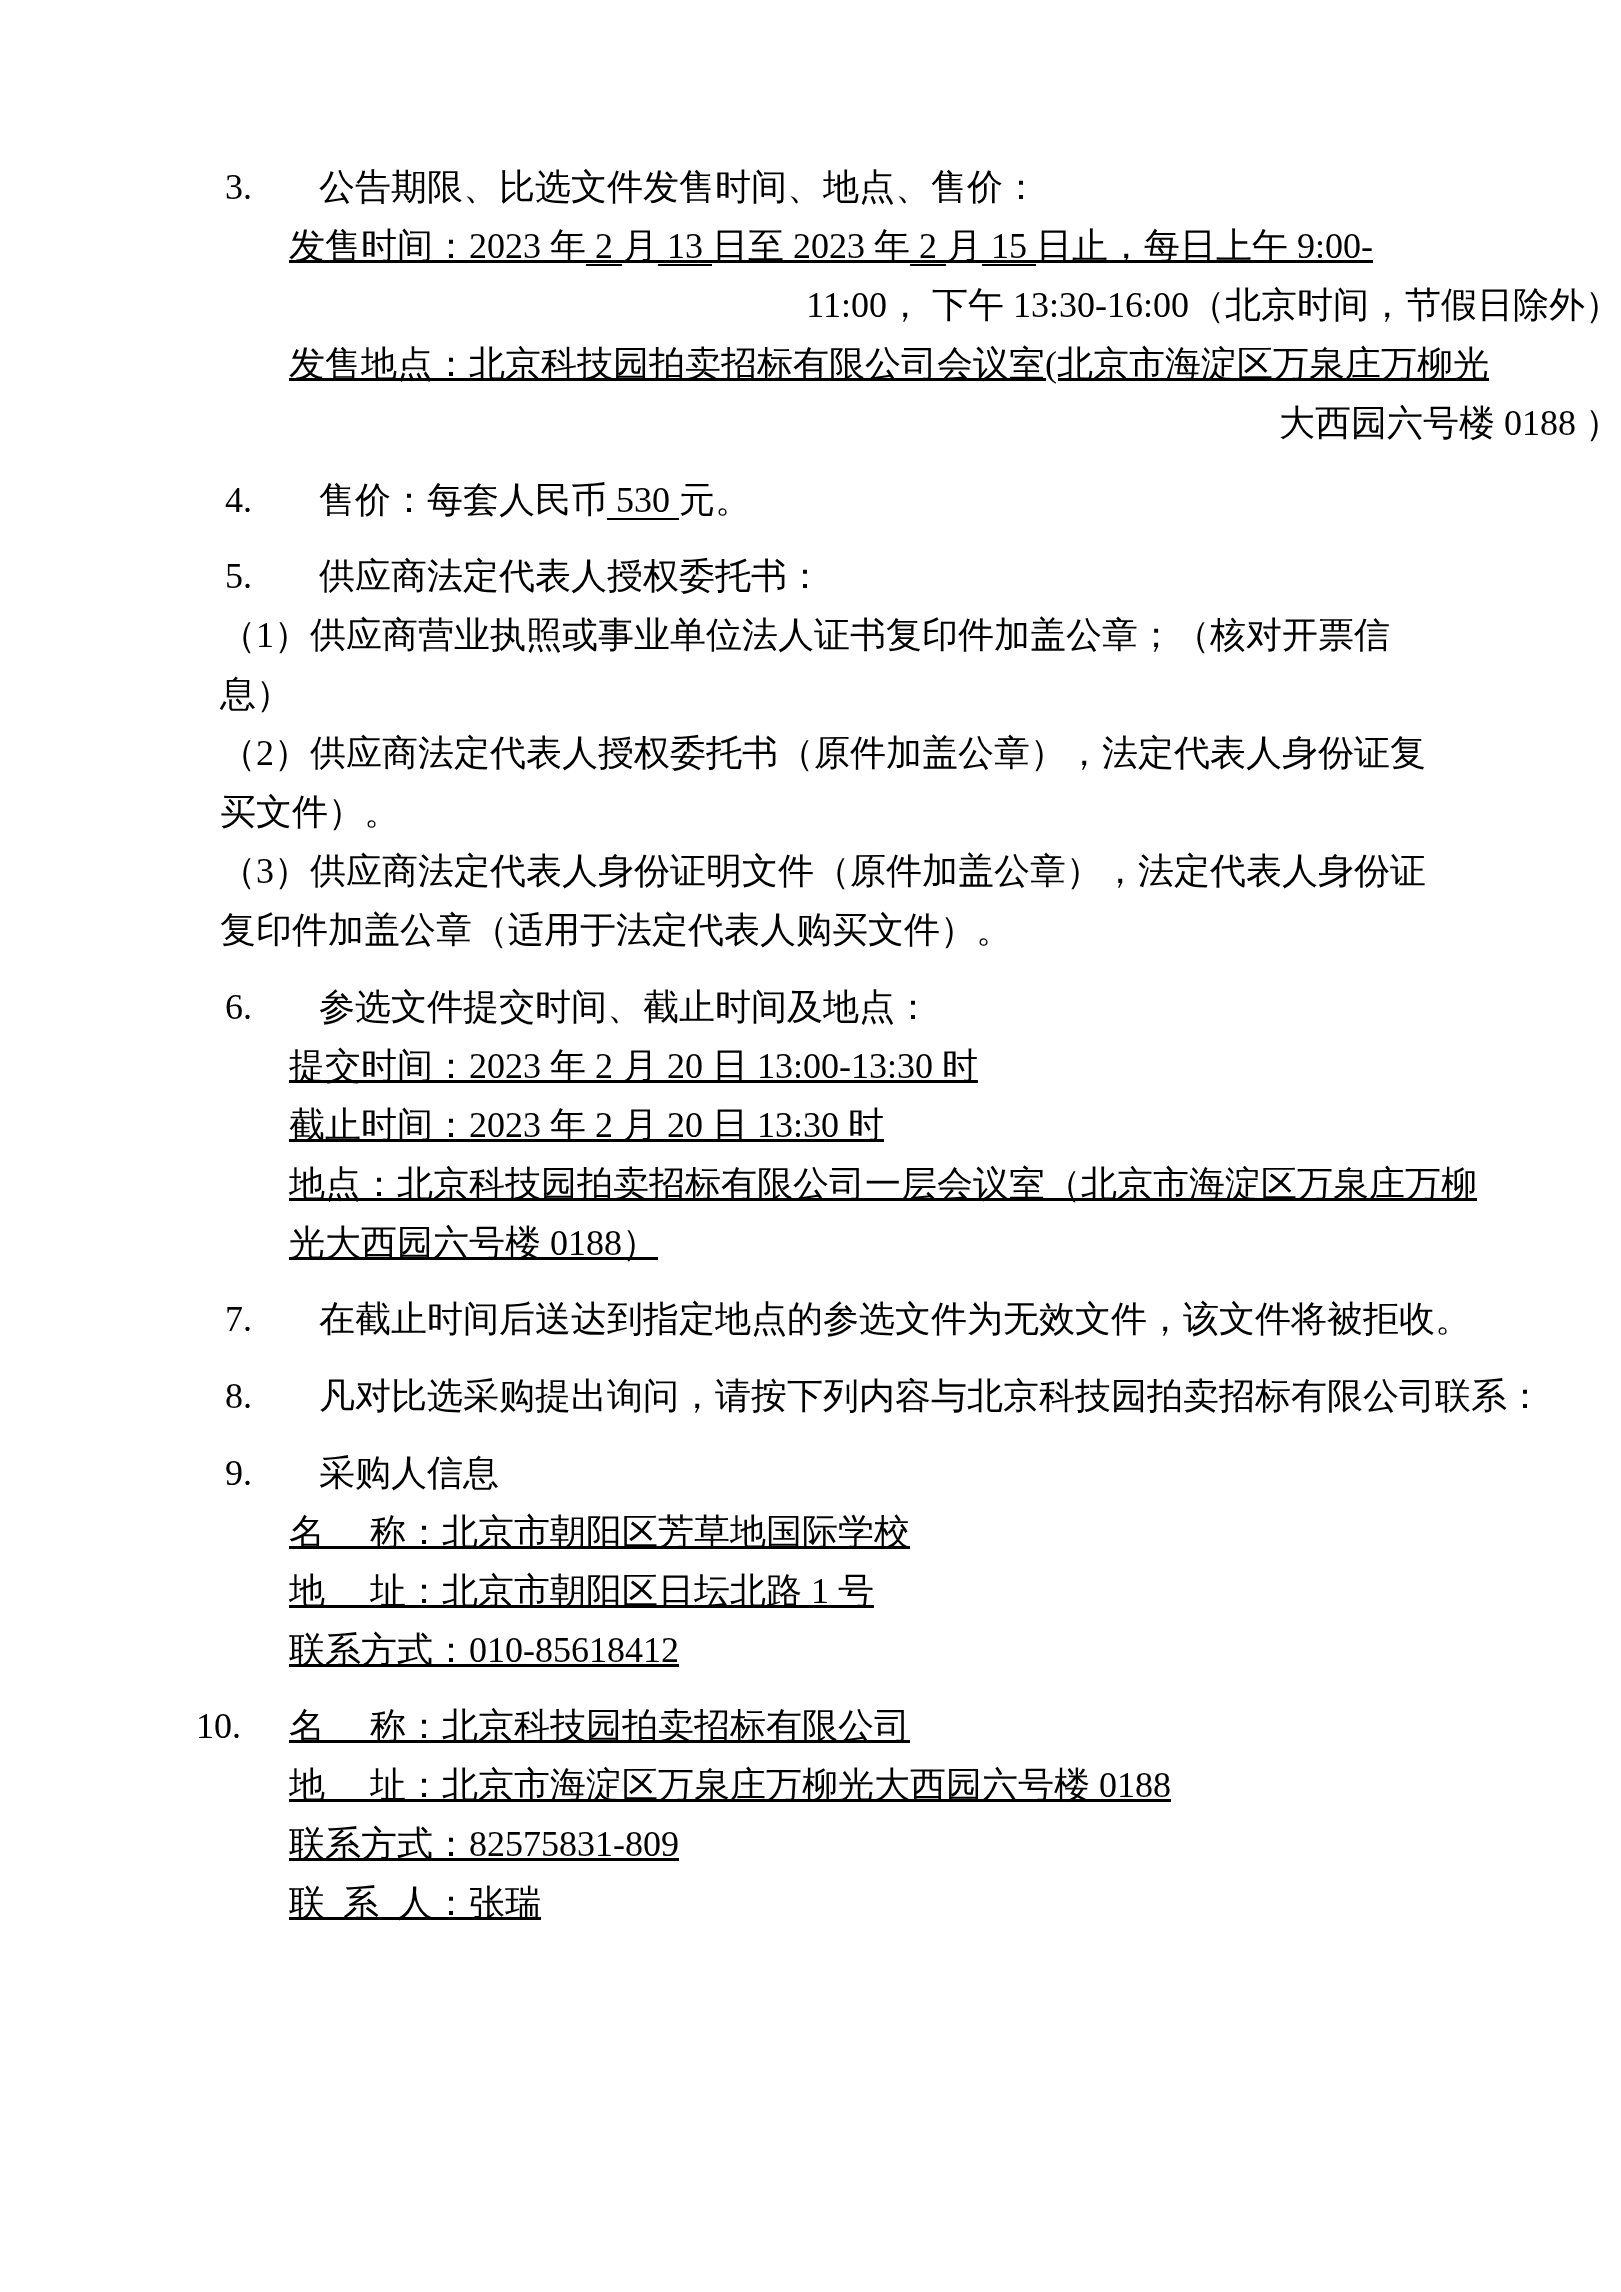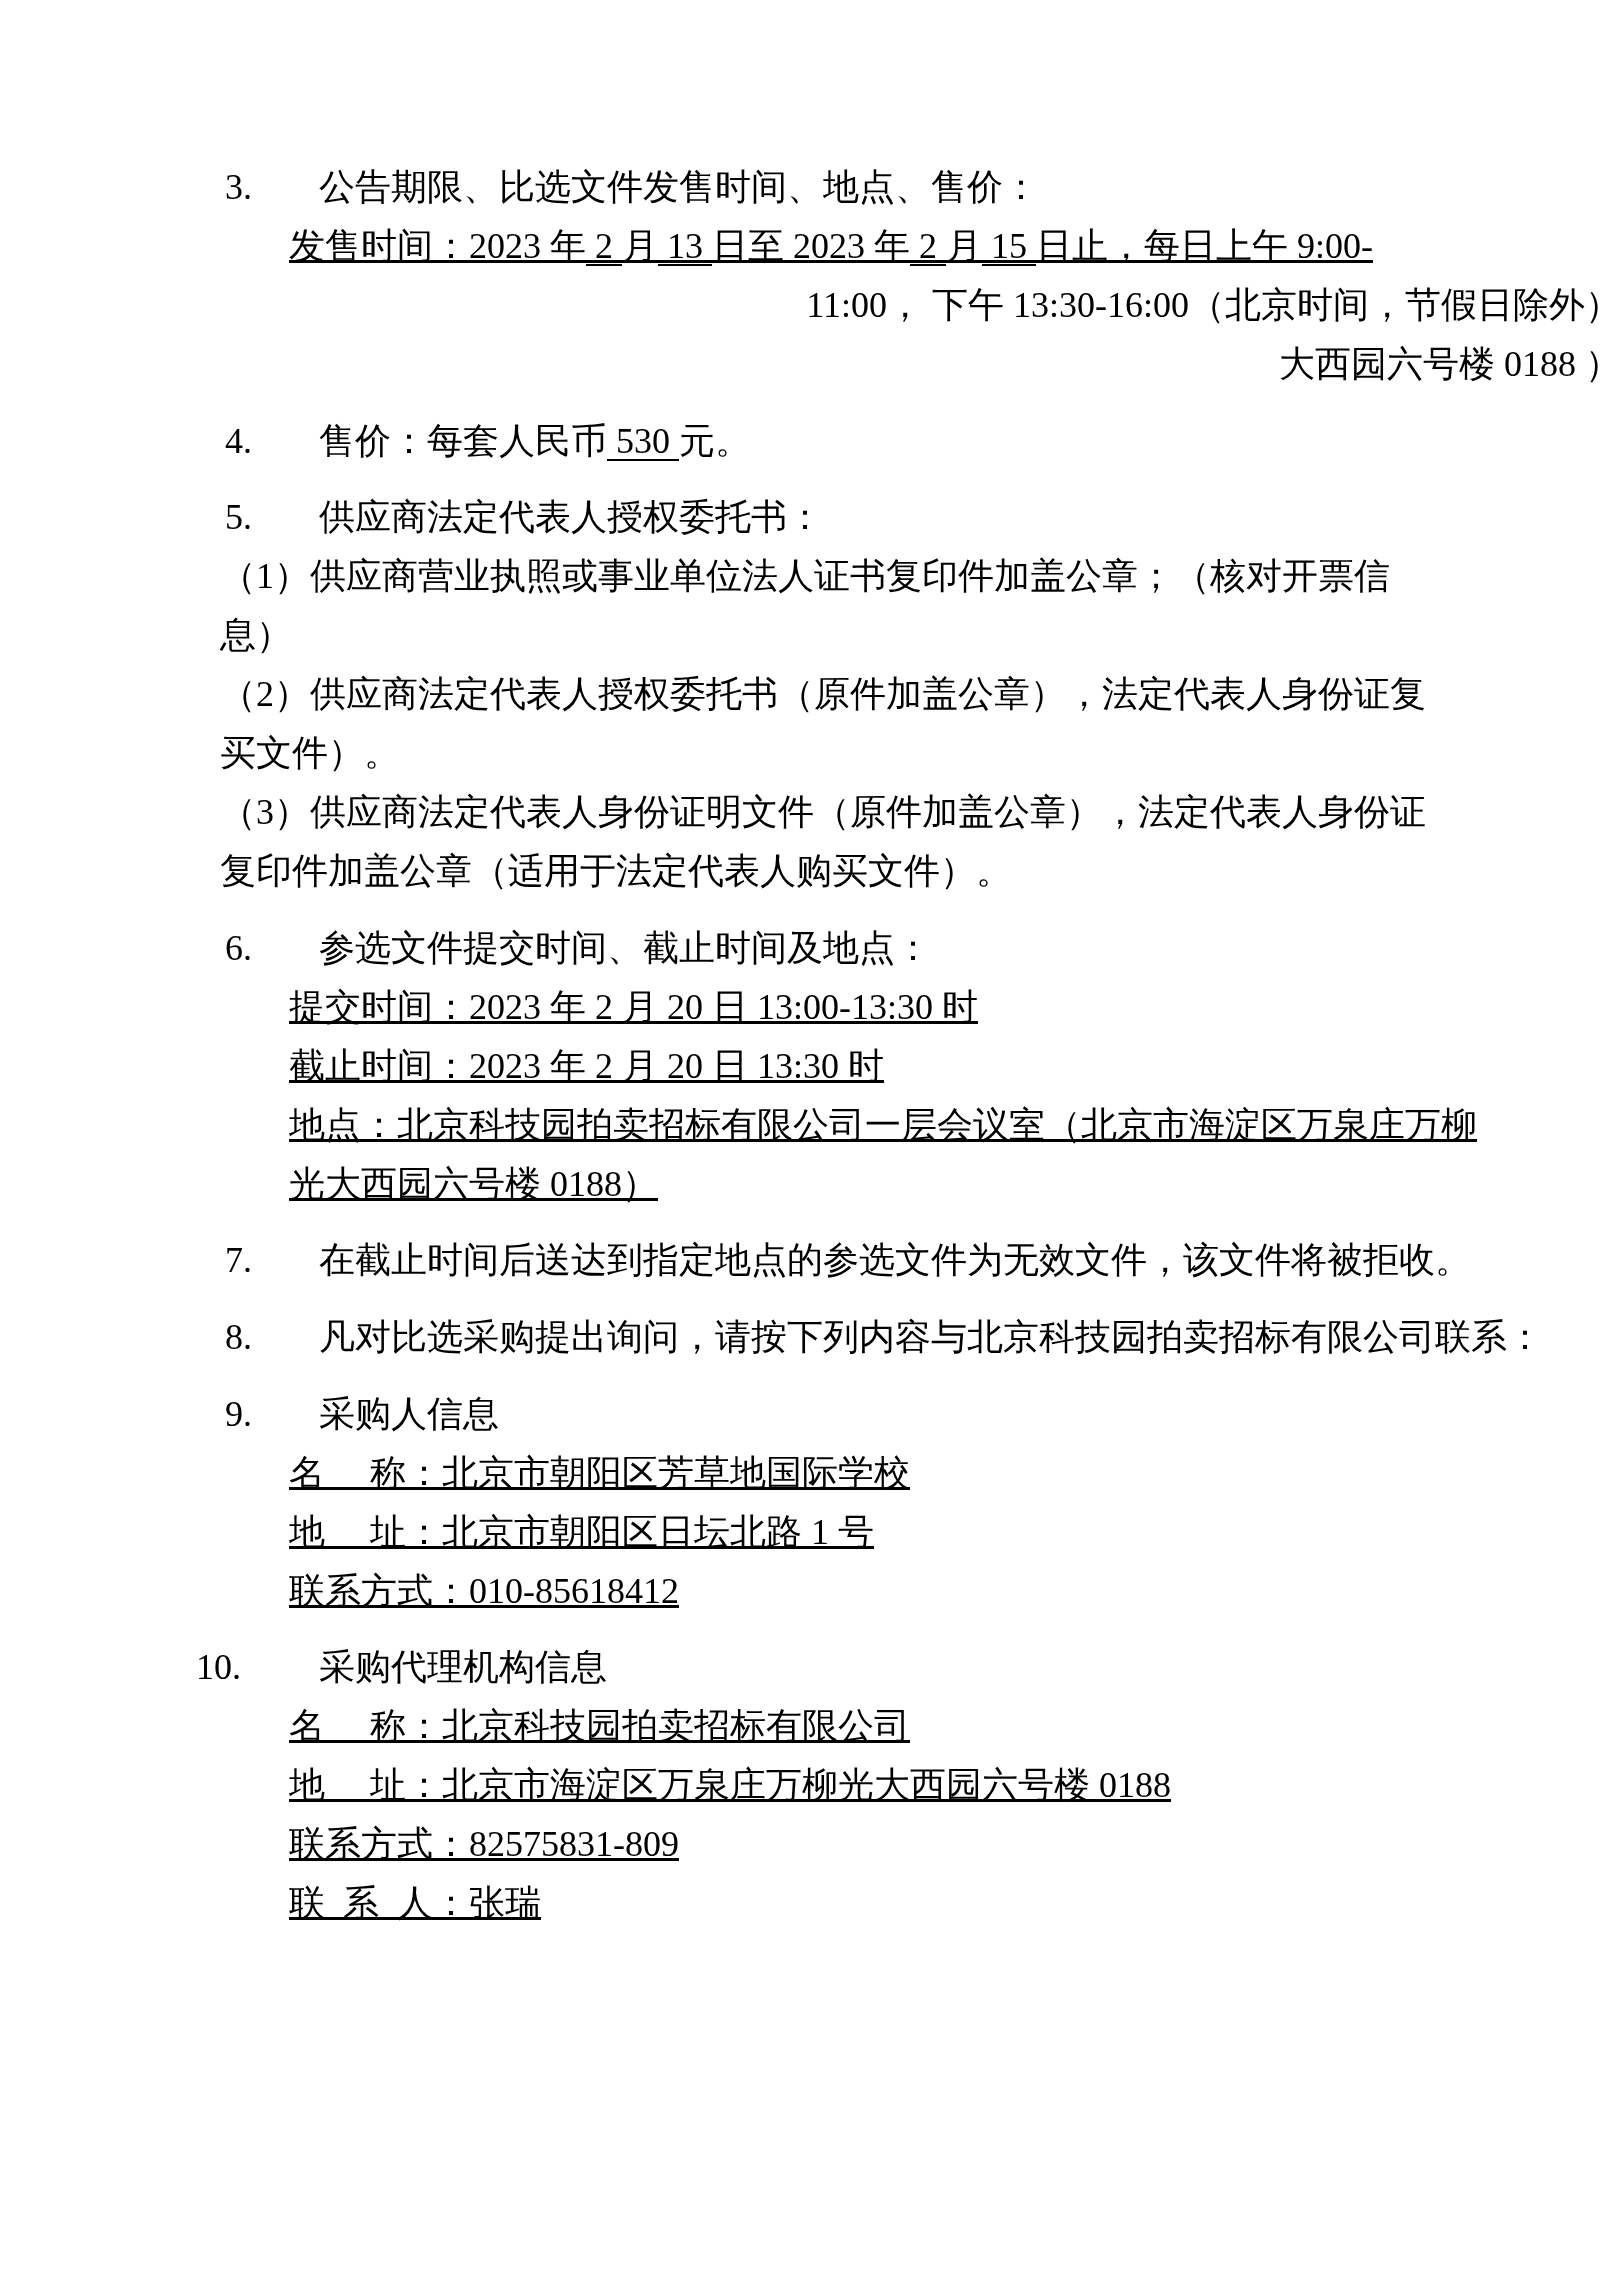--- a/index.html
+++ b/index.html
@@ -39,20 +39,21 @@
 </head>
 <body>
 
 <div class="page">
 
   <div class="item">
     <span class="num">3.</span>
     <div class="line head">公告期限、比选文件发售时间、地点、售价：</div>
     <div class="line body"><span>发售时间：2023 年</span><span class="u"> 2 </span><span>月</span><span class="u"> 13 </span><span>日至 2023 年</span><span class="u"> 2 </span><span>月</span><span class="u"> 15 </span><span>日止，每日上午 9:00-</span></div>
     <div class="line hang">11:00， 下午 13:30-16:00（北京时间，节假日除外）</div>
+    <div class="line body">发售地点：北京科技园拍卖招标有限公司会议室(北京市海淀区万泉庄万柳光</div>
     <div class="line hang">大西园六号楼 0188 ）</div>
   </div>
 
   <div class="item">
     <span class="num">4.</span>
     <div class="line head"><span>售价：每套人民币</span><span class="u"> 530 </span><span>元。</span></div>
   </div>
 
   <div class="item">
     <span class="num">5.</span>
@@ -87,21 +88,20 @@
   <div class="item">
     <span class="num">9.</span>
     <div class="line head">采购人信息</div>
     <div class="line body">名　 称：北京市朝阳区芳草地国际学校</div>
     <div class="line body">地　 址：北京市朝阳区日坛北路 1 号</div>
     <div class="line body">联系方式：010-85618412</div>
   </div>
 
   <div class="item">
     <span class="num two-digit">10.</span>
-    <div class="line head">采购代理机构信息</div>
     <div class="line body">名　 称：北京科技园拍卖招标有限公司</div>
     <div class="line body">地　 址：北京市海淀区万泉庄万柳光大西园六号楼 0188</div>
     <div class="line body">联系方式：82575831-809</div>
     <div class="line body">联  系  人：张瑞</div>
   </div>
 
 </div>
 
 
 </body></html>

